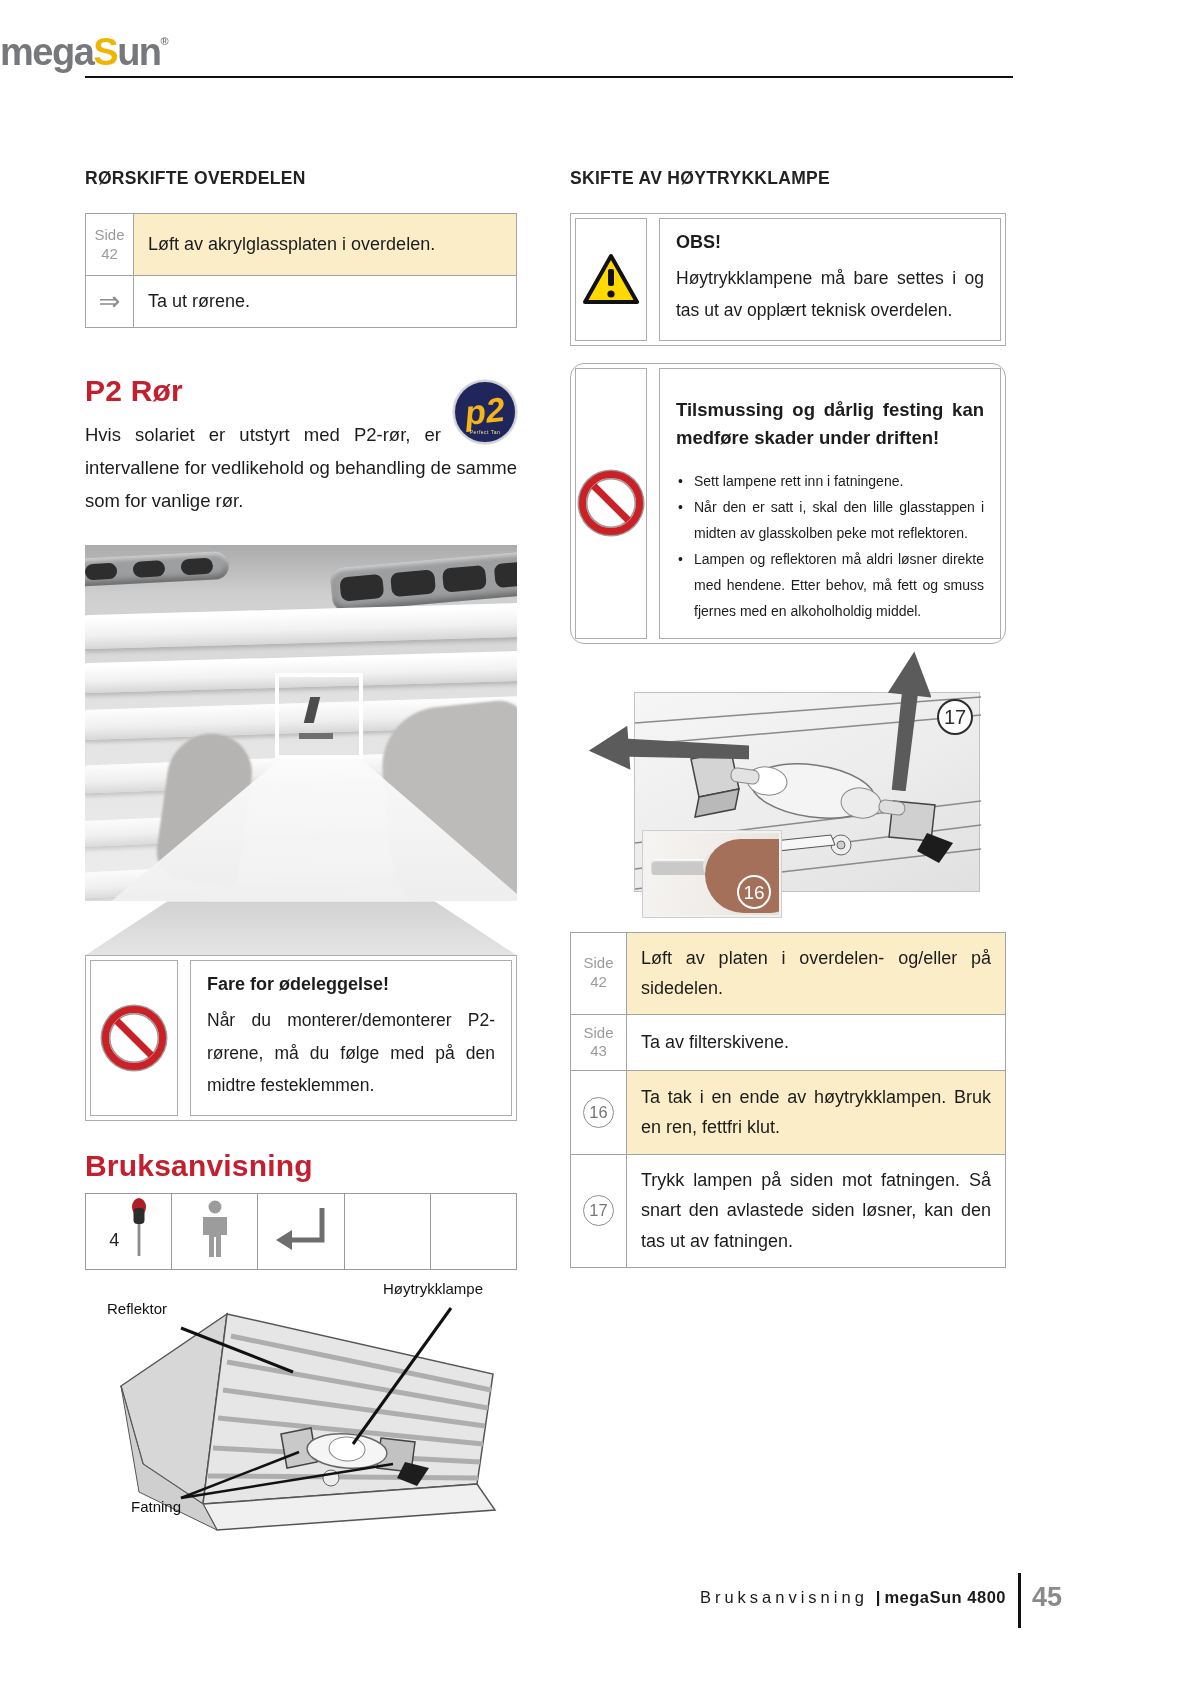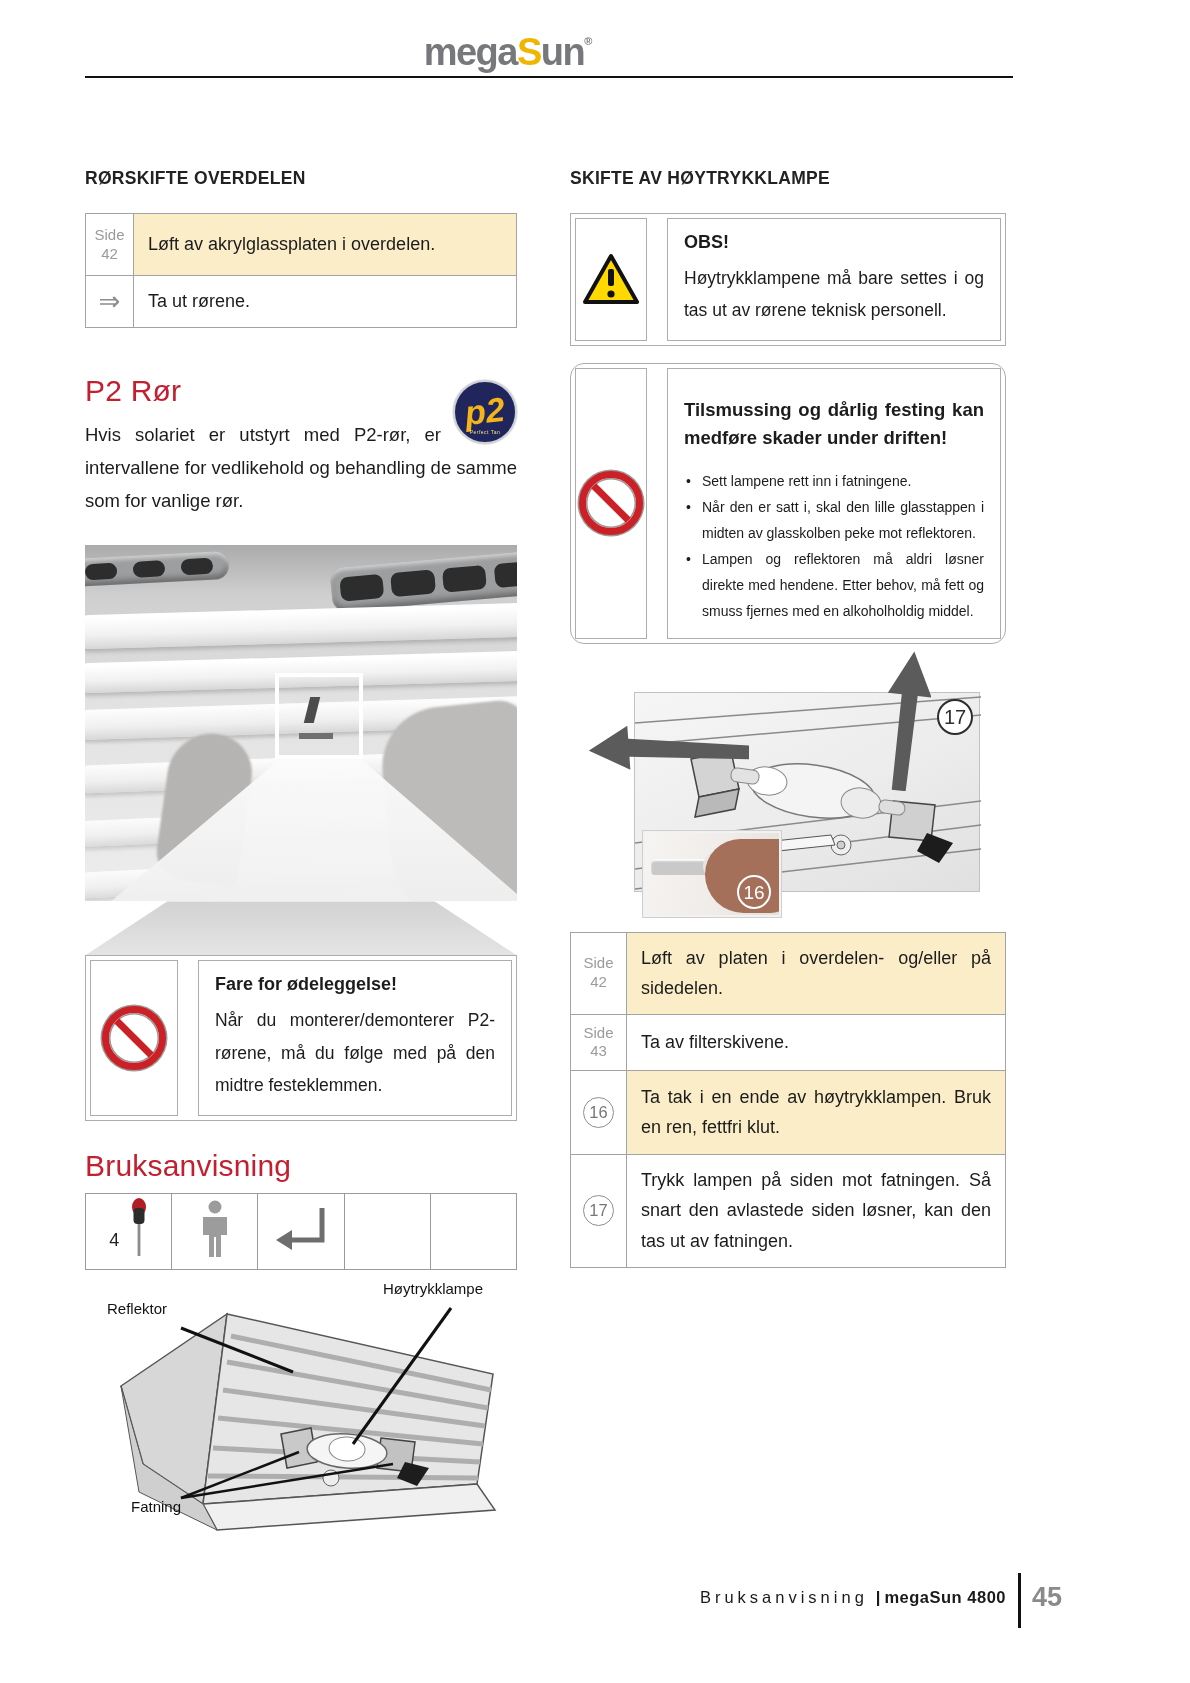--- a/index.html
+++ b/index.html
@@ -2,31 +2,31 @@
 <html><head>
 <meta charset="utf-8">
 <style>
   * { margin:0; padding:0; box-sizing:border-box; }
   body { background:#e8e8e8; font-family:"Liberation Sans", sans-serif; }
   .page { position:relative; width:1190px; height:1683px; background:#fff; margin:0 auto;
           color:#1c1c1c; overflow:hidden; }
 
   
   .header-rule { position:absolute; left:85px; top:76px; width:928px; height:2px; background:#111; }
-  .logo { position:absolute; left:0; top:33px; width:1016px; text-align:center;
+  .logo { position:absolute; left:0; top:33px; width:1016px; text-align:left;
           font-size:38px; font-weight:bold; letter-spacing:-1.5px; line-height:1; }
   .logo .g { color:#77787b; } .logo .y { color:#f0b500; }
   .logo sup { font-size:11px; color:#77787b; letter-spacing:0; vertical-align:20px; }
 
   
   .col-left  { position:absolute; left:85px;  top:168px; width:432px; }
   .col-right { position:absolute; left:570px; top:168px; width:436px; }
 
   h3.sec { font-size:17.5px; font-weight:bold; letter-spacing:.3px; color:#222; margin-bottom:24px; }
-  h2.red { color:#c21f2f; font-size:30px; font-weight:normal; letter-spacing:.2px; }
+  h2.red { color:#c21f2f; font-size:30px; font-weight:bold; letter-spacing:.2px; }
 
   
   table.steps { width:100%; border-collapse:collapse; }
   table.steps td { border:1px solid #a3a3a3; font-size:18px; vertical-align:middle; }
   table.steps td.ref { width:48px; text-align:center; color:#9b9b9b; font-size:15px; line-height:1.25; padding:0 2px; }
   table.steps td.txt { padding:10px 14px; line-height:1.7; text-align:justify; }
   td.hl { background:#fbedc8; }
   .arrow-glyph { font-size:26px; color:#8d8d8d; }
   .circle-num { display:inline-block; width:31px; height:31px; border:1.5px solid #8f8f8f; border-radius:50%;
                 line-height:29px; font-size:16.5px; color:#777; text-align:center; background:#fff; }
@@ -59,21 +59,21 @@
   .mag-square { position:absolute; left:190px; top:128px; width:88px; height:86px; border:4px solid #fff; }
   .clipmark { position:absolute; left:222px; top:152px; width:10px; height:26px; background:#4c4c4c; transform:skewX(-14deg); }
   .clipmark2 { position:absolute; left:214px; top:188px; width:34px; height:6px; background:#6f6f6f; }
   .plate { position:absolute; left:0; top:214px; width:432px; height:142px;
            background:linear-gradient(180deg,#fbfbfb,#f0f0f0);
            clip-path:polygon(45% 0, 64% 0, 102% 100%, 6% 100%); opacity:.96; }
   .beam { margin:0; width:432px; height:54px; background:linear-gradient(180deg,#d2d2d2,#e4e4e4);
           clip-path:polygon(19% 0, 81% 0, 100% 100%, 0 100%); }
 
   
-  .wbox { display:flex; border:1px solid #adadad; padding:4px; gap:20px; background:#fff; }
+  .wbox { display:flex; border:1px solid #adadad; padding:4px; gap:12px; background:#fff; }
   .wbox .icell { border:1px solid #adadad; display:flex; align-items:center; justify-content:center; }
   .wbox .ccell { border:1px solid #adadad; flex:1; padding:13px 16px; }
   .wbox .ccell h4 { font-size:18px; margin-bottom:9px; }
   .wbox .ccell p { font-size:17.5px; line-height:1.85; text-align:justify; }
   .no-sign { width:64px; height:64px; border-radius:50%; border:7px solid #cc2027; position:relative;
              box-shadow:0 0 0 1.5px #9a9a9a, inset 0 0 0 1.5px #9a9a9a; background:#fff; }
   .no-sign::after { content:""; position:absolute; left:50%; top:50%; width:7px; height:49px;
                     background:#cc2027; transform:translate(-50%,-50%) rotate(-45deg); }
   .fare-box .icell { flex:0 0 88px; }
   .obs-box .icell, .dirty-box .icell { flex:0 0 72px; }
@@ -274,21 +274,21 @@
     <div class="wbox obs-box">
       <div class="icell">
         <svg width="58" height="52" viewBox="0 0 58 52">
           <polygon points="29,3 55,49 3,49" fill="#ffd900" stroke="#111" stroke-width="4" stroke-linejoin="round"></polygon>
           <rect x="26" y="16" width="6" height="17" rx="2" fill="#111"></rect>
           <circle cx="29" cy="41" r="3.6" fill="#111"></circle>
         </svg>
       </div>
       <div class="ccell">
         <h4>OBS!</h4>
-        <p>Høytrykklampene må bare settes i og tas ut av rørene teknisk personell.</p>
+        <p>Høytrykklampene må bare settes i og tas ut av opplært teknisk overdelen.</p>
       </div>
     </div>
 
     <div class="wbox dirty-box" style="margin-top:17px;border-radius:14px;">
       <div class="icell">
         <div class="no-sign"></div>
       </div>
       <div class="ccell">
         <h4>Tilsmussing og dårlig festing kan medføre skader under driften!</h4>
         <ul>

